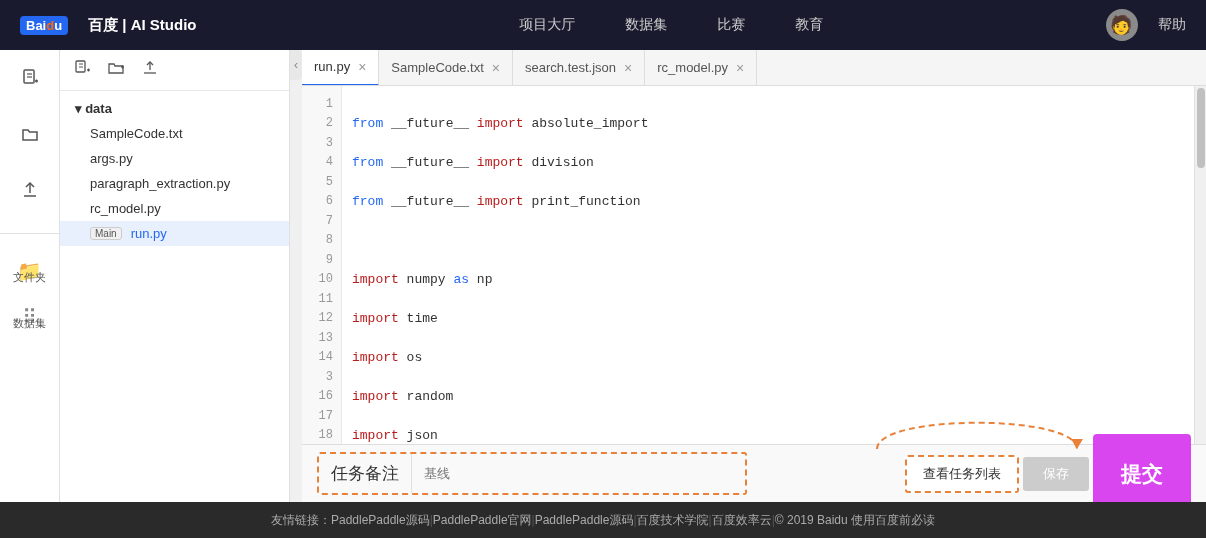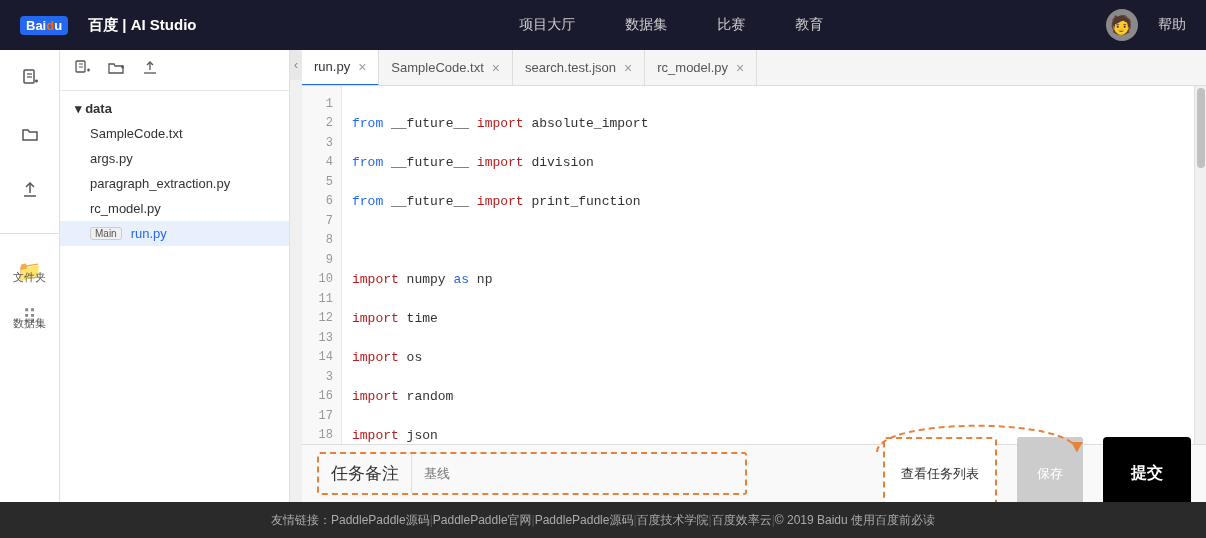--- a/index.html
+++ b/index.html
@@ -292,25 +292,25 @@
     .save-btn {
       background: #ccc;
       border: none;
       border-radius: 3px;
       padding: 8px 20px;
       font-size: 13px;
       color: #fff;
       cursor: pointer;
     }
     .submit-btn {
-      background: #000000;
+      background: #d946ef;
       border: none;
       border-radius: 4px;
       padding: 26px 28px;
-      font-size: 16px;
+      font-size: 21px;
       color: #fff;
       cursor: pointer;
       font-weight: bold;
     }
 
     
     .footer {
       background: #2a2a2a;
       height: 36px;
       display: flex;
@@ -524,21 +524,21 @@
         </div>
       </div>
     </div>
 
     <div class="bottom-task-bar">
       <div class="task-input-group">
         <span class="task-label">任务备注</span>
         <input class="task-input" type="text" placeholder="基线" style="">
       </div>
 
-      <div style="flex:1;position:relative;display:flex;justify-content:flex-end;gap:20px;">
+      <div style="flex:1;position:relative;display:flex;align-items:center;justify-content:flex-end;gap:4px;">
         <svg style="position:absolute;top:-40px;left:50%;transform:translateX(-50%);pointer-events:none;overflow:visible;" width="300" height="60">
           <path d="M 50 55 C 50 20, 250 20, 250 55" stroke="#e8823a" stroke-width="2" fill="none" stroke-dasharray="6,4"></path>
           <polygon points="250,55 244,45 256,45" fill="#e8823a"></polygon>
         </svg>
         <button class="task-list-btn">查看任务列表</button>
         <button class="save-btn">保存</button>
         <button class="submit-btn">提交</button>
       </div>
     </div>
   </div>

